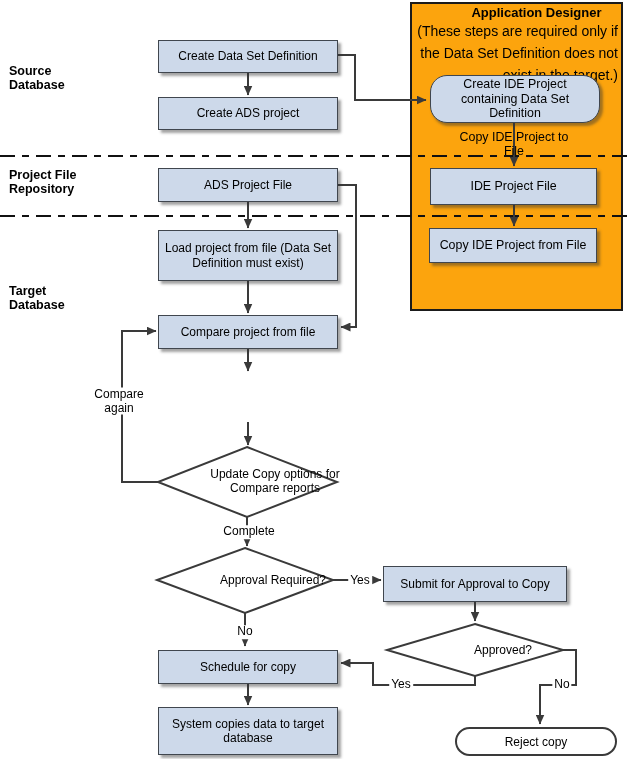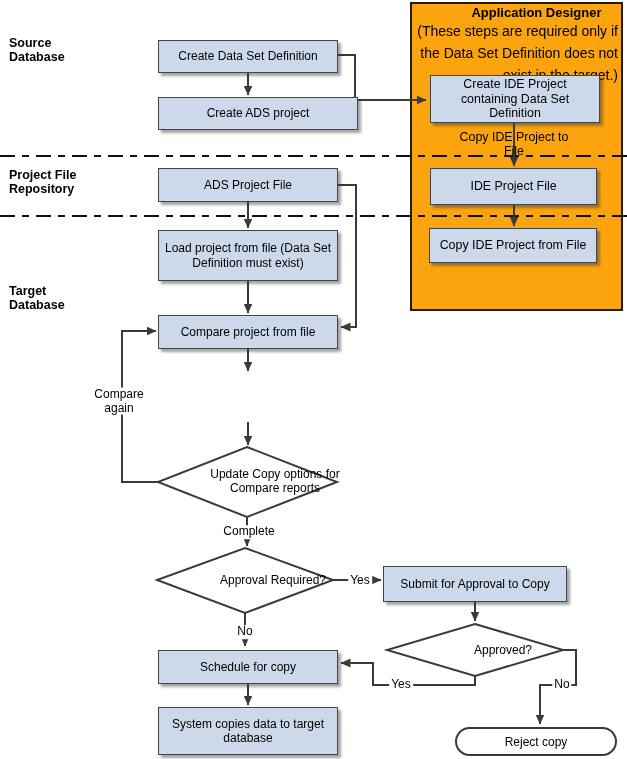--- a/index.html
+++ b/index.html
@@ -14,49 +14,49 @@
 
   
   .node {
     position:absolute; box-sizing:border-box;
     background:#cdd9ea; border:1.6px solid #40464e;
     box-shadow:2.5px 2.5px 2.5px rgba(50,50,50,.45);
     display:flex; align-items:center; justify-content:center;
     text-align:center; font-size:12px; line-height:14.5px; padding:2px 5px;
   }
   .n-create-data { left:158px; top:40px;  width:180px; height:33px; }
-  .n-create-ads  { left:158px; top:97px;  width:200px; height:33px;text-align:center; }
+  .n-create-ads  { left:158px; top:97px;  width:180px; height:33px;text-align:center; }
   .n-ads-file    { left:158px; top:168px; width:180px; height:34px; }
   .n-load        { left:158px; top:230px; width:180px; height:51px; }
   .n-compare     { left:158px; top:315px; width:180px; height:34px; }
   .n-review      { left:158px; top:373px; width:180px; height:48px; }
   .n-schedule    { left:158px; top:650px; width:180px; height:34px; }
   .n-system      { left:158px; top:707px; width:180px; height:48px; }
   .n-submit      { left:383px; top:566px; width:184px; height:36px; }
-  .n-create-ide  { left:430px; top:75px;  width:170px; height:48px; font-size:12.4px; }
+  .n-create-ide  { left:430px; top:75px;  width:170px; height:48px; font-size:12.4px;border-radius:17px; }
   .n-ide-file    { left:430px; top:168px; width:167px; height:37px; font-size:12.4px;justify-content:center; }
   .n-copy-from   { left:429px; top:228px; width:168px; height:35px; font-size:12.4px; }
   .w150 { display:inline-block; max-width:150px; }
   .w125 { display:inline-block; max-width:125px; }
 
   
   .panel {
     position:absolute; left:410px; top:2px; width:213px; height:309px;
     box-sizing:border-box; background:#fca40d; border:2px solid #1b1b1b;
   }
   .panel-head { position:absolute; left:412px; top:5px; width:209px; text-align:center; }
   .panel-title { font-weight:bold; font-size:13px; line-height:15px;padding-left:40px; }
   .panel-sub { font-size:14px; line-height:22px; padding:0 3px;text-align:right; }
 
   
   .lane {
     position:absolute; font-weight:bold; font-size:12.5px; line-height:14px;
     white-space:pre-line;
   }
-  .lane-source { left:9px; top:36px; }
+  .lane-source { left:9px; top:64px; }
   .lane-repo   { left:9px; top:168px; }
   .lane-target { left:9px; top:240px;margin-top:44px; }
 
   
   .elabel {
     position:absolute; transform:translate(-50%,-50%);
     font-size:12px; line-height:13.5px; background:#fff; padding:0 2px;
     white-space:pre-line; text-align:center;
   }
   .el-copy { left:514px; top:144px; background:transparent; font-size:12.4px; }

